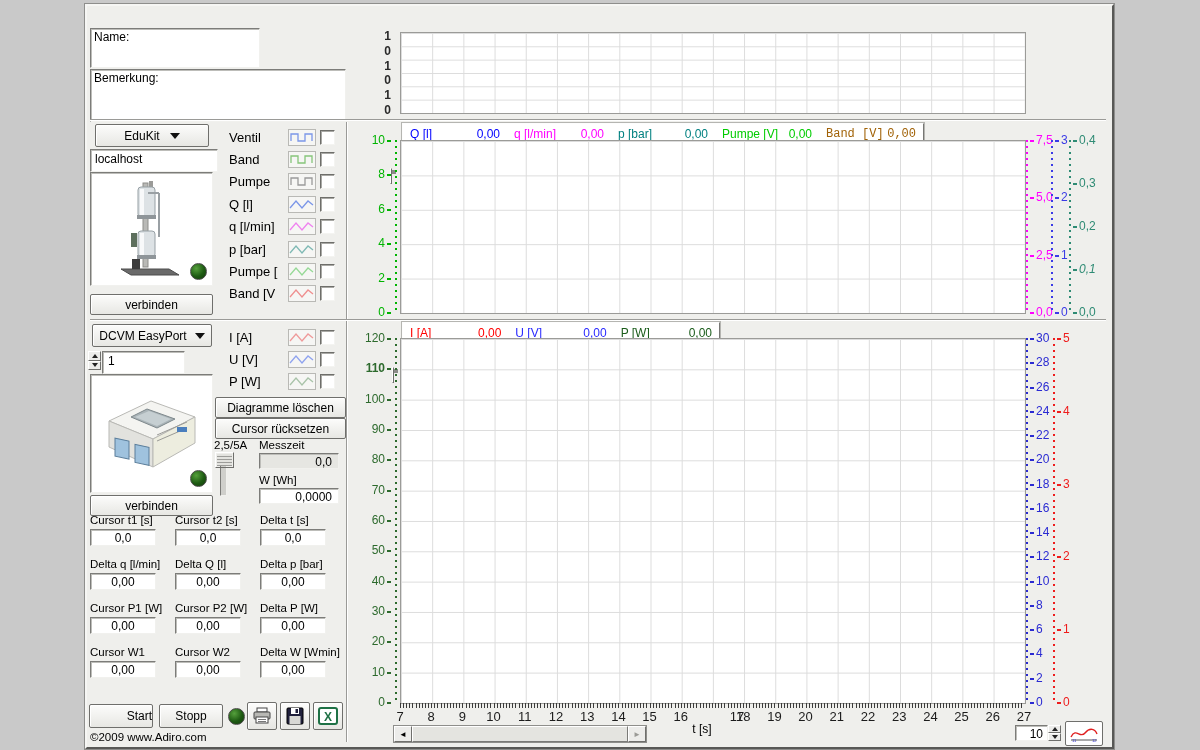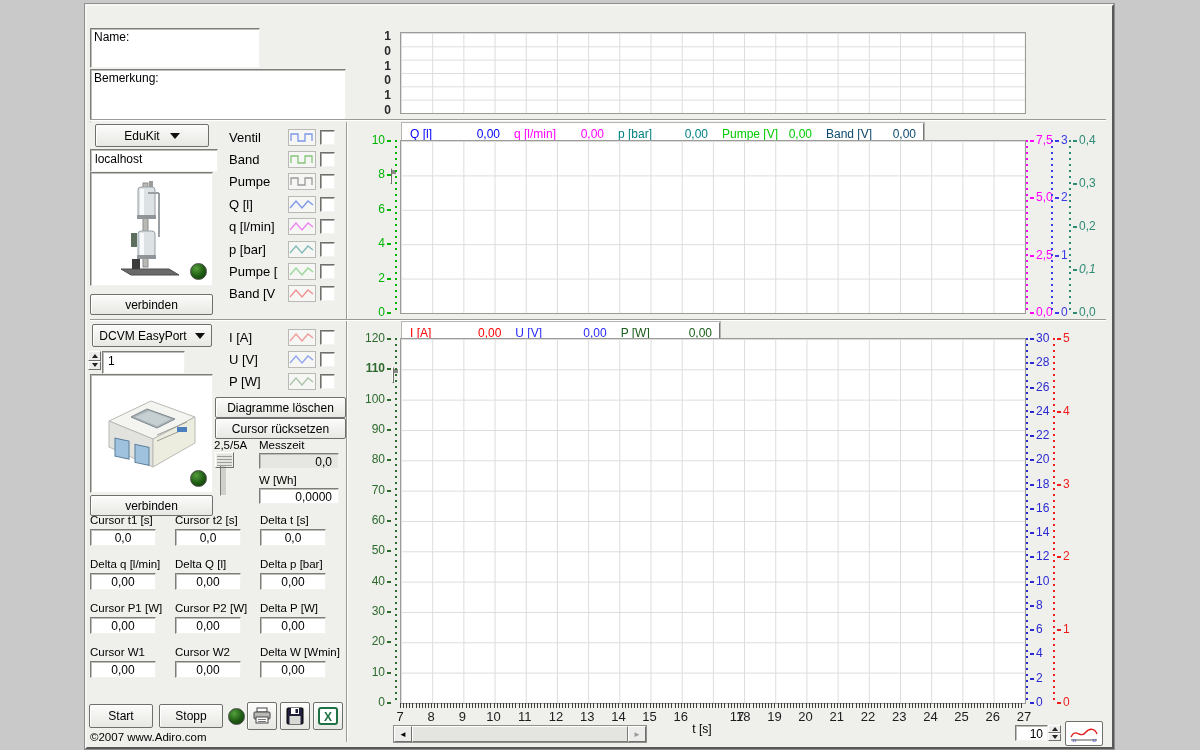--- a/index.html
+++ b/index.html
@@ -328,21 +328,21 @@
         <div class="cur-label">Cursor W2</div>
         <div class="cur-field sunken">0,00</div>
       </div>
       <div>
         <div class="cur-label">Delta W [Wmin]</div>
         <div class="cur-field sunken">0,00</div>
       </div>
     </div>
 
   
-  <div class="abs btn" style="left:2px;top:698px;width:62px;height:22px;">
+  <div class="abs btn" style="left:2px;top:698px;width:62px;height:22px;justify-content:flex-end;">
     <span>Start</span>
   </div>
   <div class="abs btn" style="left:72px;top:698px;width:62px;height:22px;">
     <span>Stopp</span>
   </div>
   <span class="abs led" style="left:141px;top:702px;"></span>
   <div class="abs iconbtn" style="left:160px;top:696px;width:28px;height:26px;">
     <svg width="20" height="18" viewBox="0 0 20 18">
       <rect x="5" y="1" width="10" height="4" fill="#fff" stroke="#444"></rect>
       <rect x="2" y="5" width="16" height="7" rx="1" fill="#b8b8b4" stroke="#444"></rect>
@@ -358,21 +358,21 @@
       <rect x="9.5" y="2" width="2.5" height="4" fill="#20203c"></rect>
       <rect x="3.5" y="9" width="11" height="8" fill="#d8d8d4"></rect>
     </svg>
   </div>
   <div class="abs iconbtn" style="left:226px;top:696px;width:28px;height:26px;">
     <svg width="20" height="18" viewBox="0 0 20 18">
       <rect x="1" y="1" width="18" height="16" rx="2" fill="#fff" stroke="#1e7145" stroke-width="2"></rect>
       <text x="10" y="13.5" text-anchor="middle" font-size="12" font-family="Liberation Sans,sans-serif" font-weight="bold" fill="#1e7145">X</text>
     </svg>
   </div>
-  <div class="abs" style="left:3px;top:725px;font-size:11.5px;">©2007 www.Adiro.com</div>
+  <div class="abs" style="left:3px;top:725px;font-size:11.5px;">©2009 www.Adiro.com</div>
 
   
   <div class="ax ax-left no-deco" style="left: 282px; top: 30px; width: 28px; height: 74px; font-weight: bold; color: rgb(42, 42, 42);">
       <span class="tick" style="top: 0%;">1</span>
       <span class="tick" style="top: 20%;">0</span>
       <span class="tick" style="top: 40%;">1</span>
       <span class="tick" style="top: 60%;">0</span>
       <span class="tick" style="top: 80%;">1</span>
       <span class="tick" style="top: 100%;">0</span>
     </div>
@@ -392,21 +392,21 @@
         <span>0,00</span>
       </div>
       <div class="lg-entry" style="color: rgb(0, 128, 128);">
         <span>p [bar]</span>
         <span>0,00</span>
       </div>
       <div class="lg-entry" style="color: rgb(0, 204, 0);">
         <span>Pumpe [V]</span>
         <span>0,00</span>
       </div>
-      <div class="lg-entry" style="color: #0c4a6e;">
+      <div class="lg-entry" style="color: #a16207; font-family: Liberation Mono, monospace;">
         <span>Band [V]</span>
         <span>0,00</span>
       </div>
     </div>
   <div class="ax ax-left" style="left: 280px; top: 134px; width: 30px; height: 172px; color: rgb(0, 180, 0);">
       <span class="tick" style="top: 0%;">10</span>
       <span class="tick" style="top: 20%;">8</span>
       <span class="tick" style="top: 40%;">6</span>
       <span class="tick" style="top: 60%;">4</span>
       <span class="tick" style="top: 80%;">2</span>

